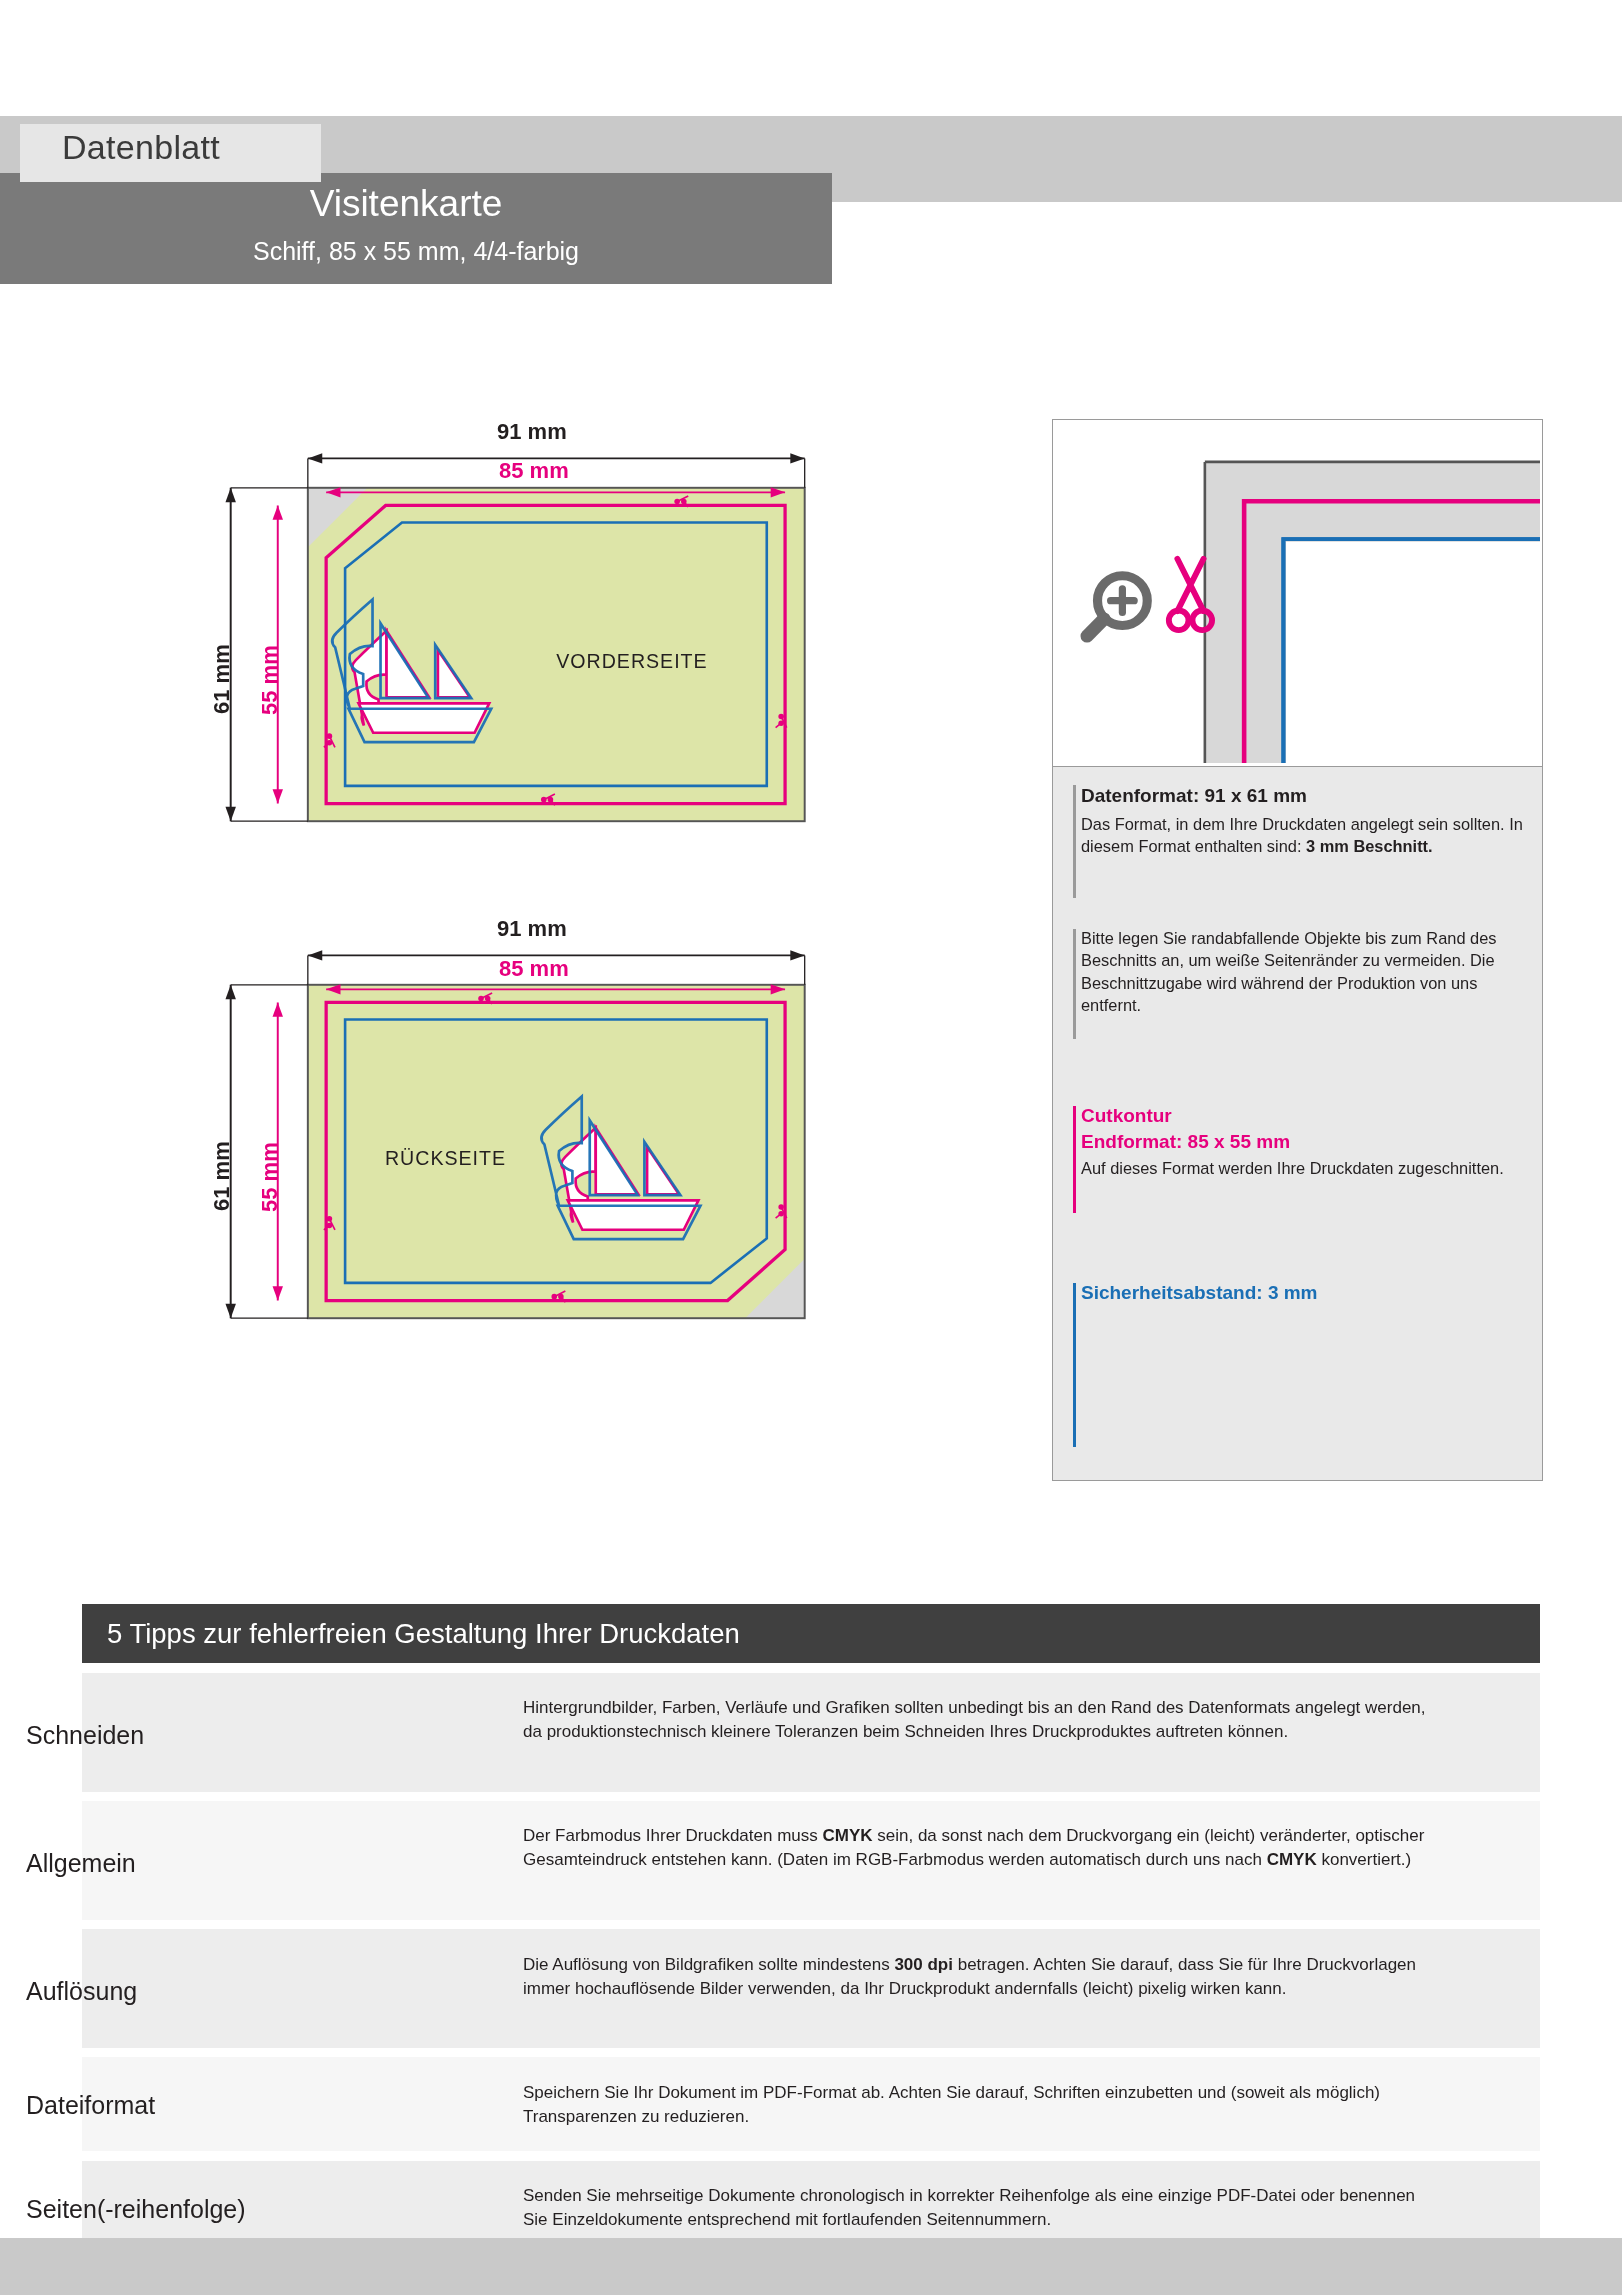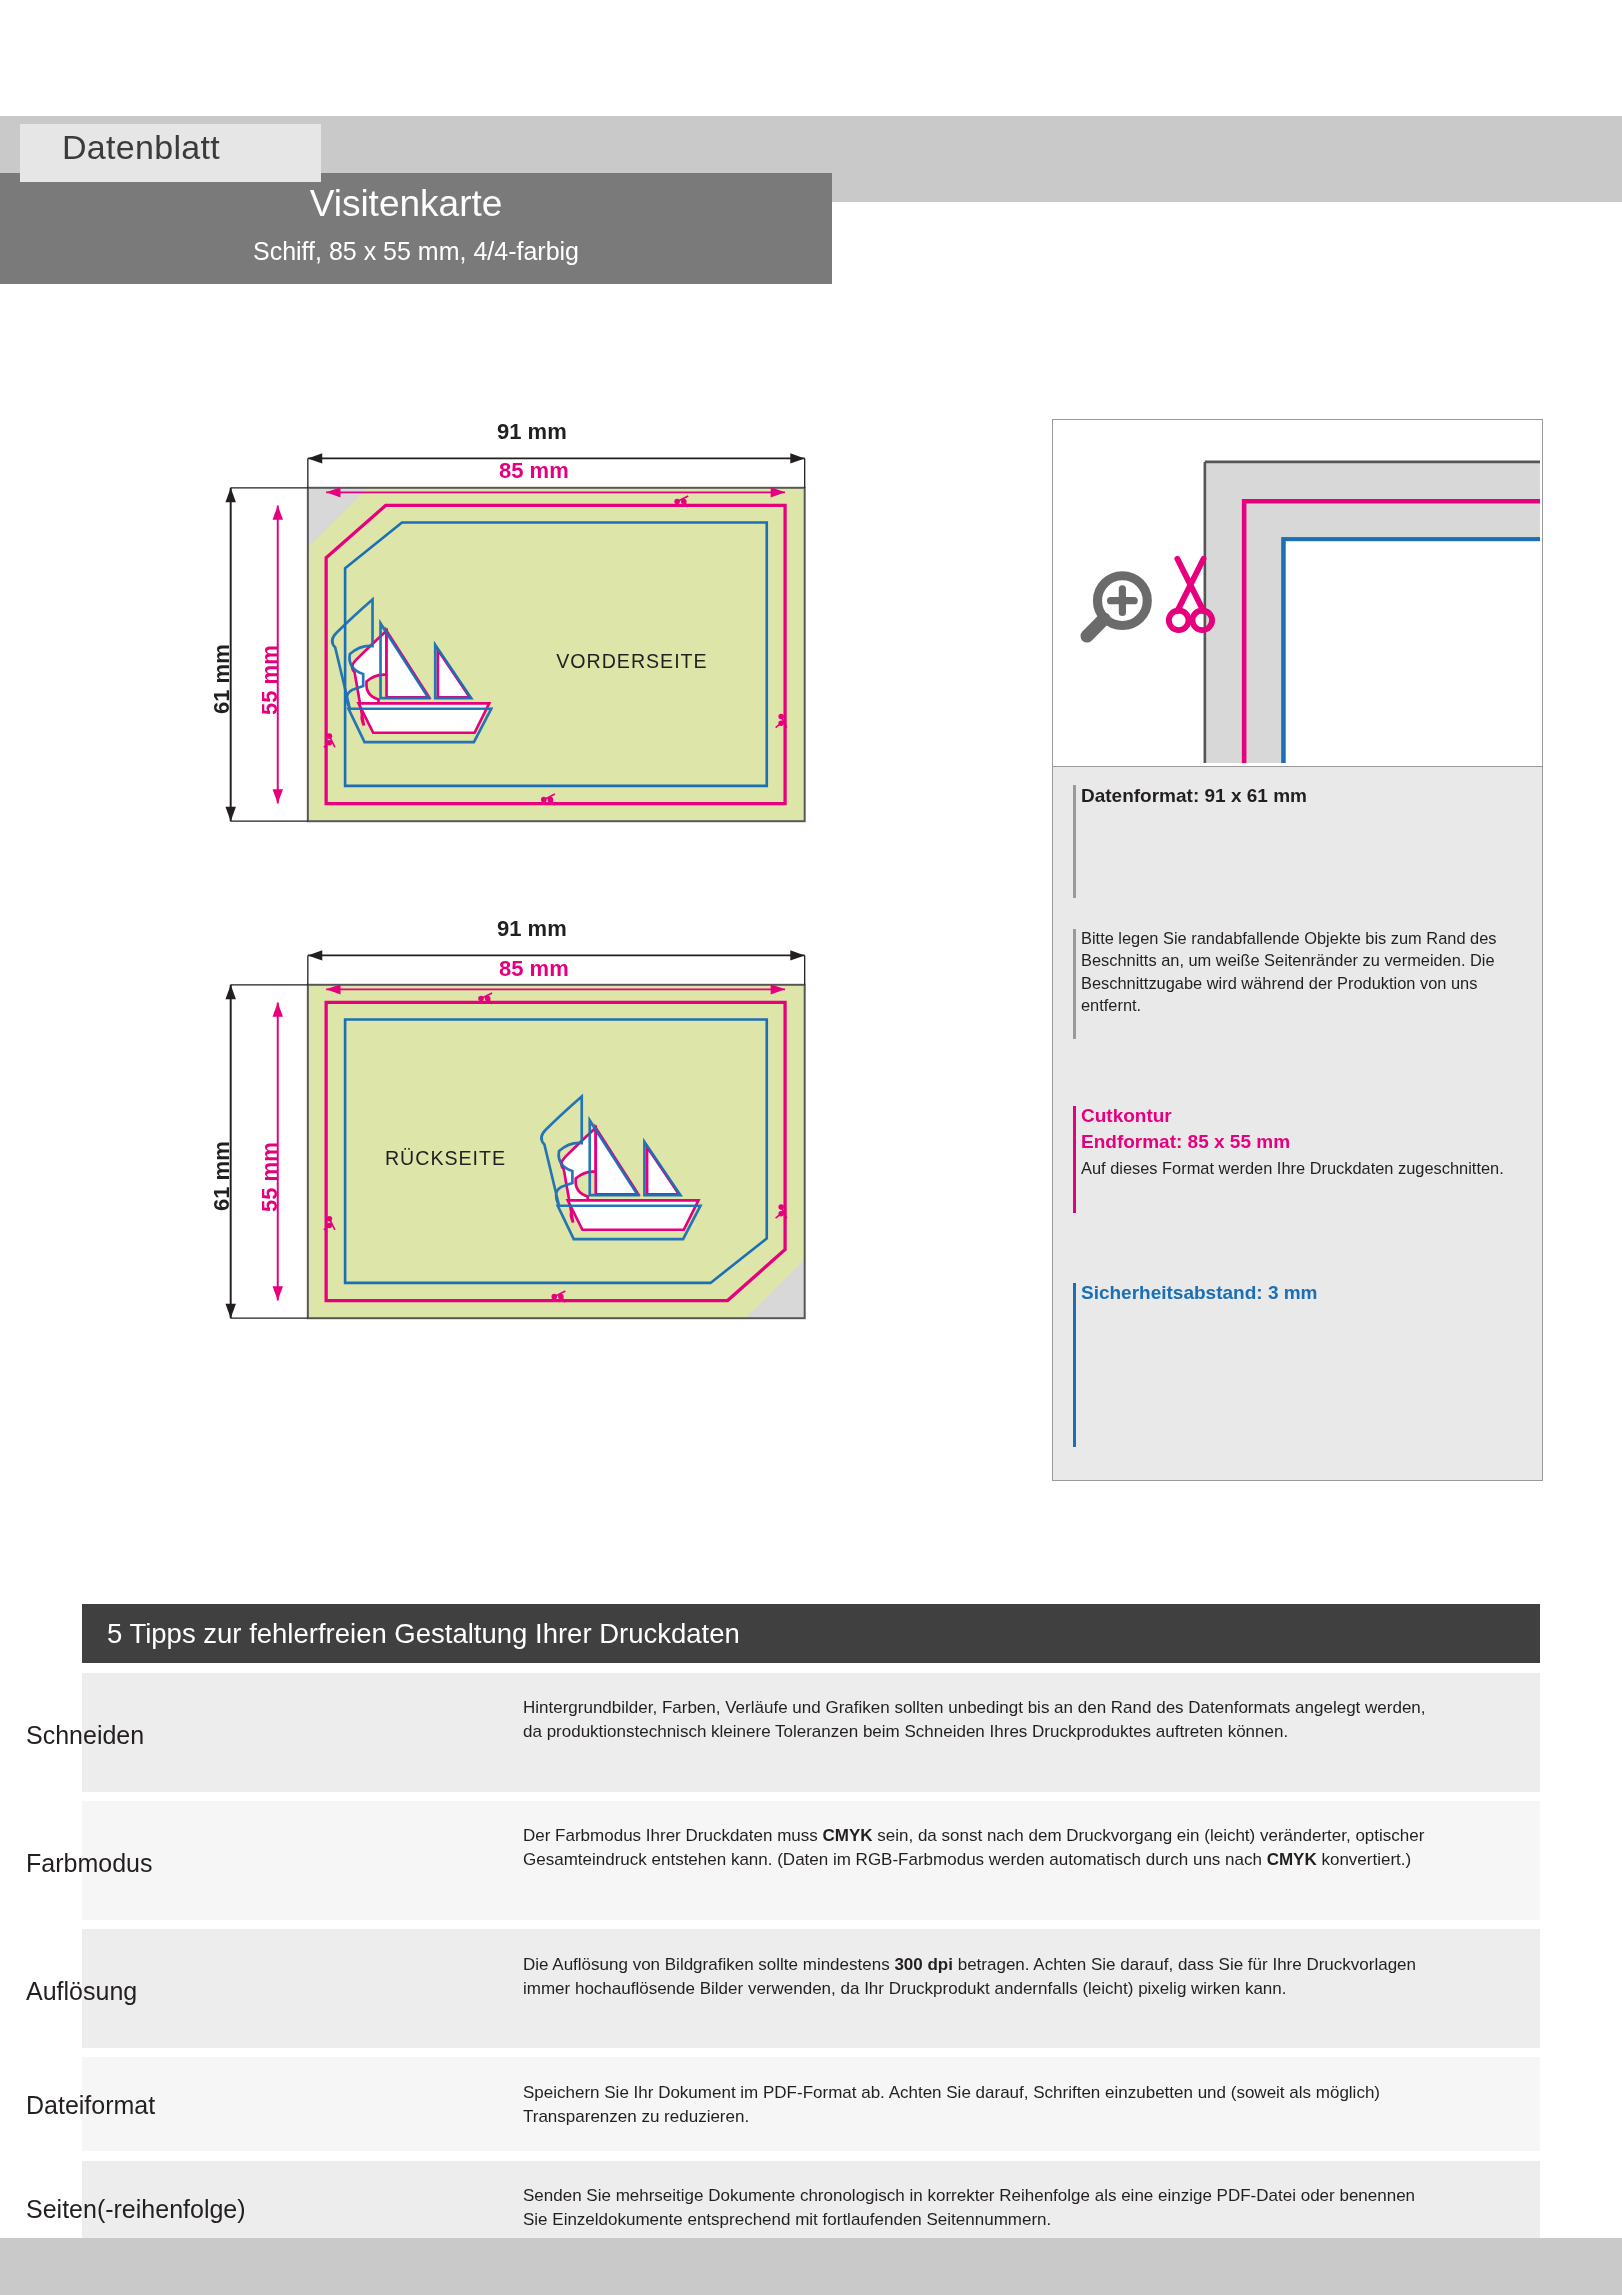--- a/index.html
+++ b/index.html
@@ -355,20 +355,23 @@
       <path d="M4 0 L44 80 M44 0 L4 80" stroke="#e6007e" stroke-width="9" fill="none" stroke-linecap="round"></path>
       <circle cx="6" cy="94" r="15" fill="none" stroke="#e6007e" stroke-width="9"></circle>
       <circle cx="42" cy="94" r="15" fill="none" stroke="#e6007e" stroke-width="9"></circle>
     </g>
   </svg>
 </div>
 
 <div class="bar-grey" style="left:1073px; top:785px; height:113px;"></div>
 <div class="info-text" style="top:783px;">
   <div class="info-head h-black">Datenformat: 91 x 61 mm</div>
+  <div style="margin-top:3.9px;">
+    <span>Das Format, in dem Ihre Druckdaten angelegt sein sollten. In diesem Format enthalten sind: </span><b>3 mm Beschnitt.</b>
+  </div>
 </div>
 
 <div class="bar-grey" style="left:1073px; top:929px; height:110px;"></div>
 <div class="info-text" style="top:927px;">Bitte legen Sie randabfallende Objekte bis zum Rand des Beschnitts an, um weiße Seitenränder zu vermeiden. Die Beschnittzugabe wird während der Produktion von uns entfernt.</div>
 
 <div class="bar-pink" style="left:1073px; top:1106px; height:107px;"></div>
 <div class="info-text" style="top:1103px;">
   <div class="info-head h-pink">Cutkontur</div>
   <div class="info-head h-pink">Endformat: 85 x 55 mm</div>
   <div style="margin-top:2.6px;">Auf dieses Format werden Ihre Druckdaten zugeschnitten.</div>
@@ -381,21 +384,21 @@
 
 <div class="tips-head">
   <span>5 Tipps zur fehlerfreien Gestaltung Ihrer Druckdaten</span>
 </div>
 
 <div class="tips-row" style="top:1673px; height:119px;"></div>
 <div class="tips-term" style="top:1721px;">Schneiden</div>
 <div class="tips-body" style="top:1696px;">Hintergrundbilder, Farben, Verläufe und Grafiken sollten unbedingt bis an den Rand des Datenformats angelegt werden, da produktionstechnisch kleinere Toleranzen beim Schneiden Ihres Druckproduktes auftreten können.</div>
 
 <div class="tips-row alt" style="top:1801px; height:119px;"></div>
-<div class="tips-term" style="top:1849px;">Farbmodus</div>
+<div class="tips-term" style="top:1849px;">Allgemein</div>
 <div class="tips-body" style="top:1824px;">
   <span>Der Farbmodus Ihrer Druckdaten muss </span><b>CMYK</b><span> sein, da sonst nach dem Druckvorgang ein (leicht) veränderter, optischer Gesamteindruck entstehen kann. (Daten im RGB-Farbmodus werden automatisch durch uns nach </span><b>CMYK</b><span> konvertiert.)</span>
 </div>
 
 <div class="tips-row" style="top:1929px; height:119px;"></div>
 <div class="tips-term" style="top:1977px;">Auflösung</div>
 <div class="tips-body" style="top:1953px;">
   <span>Die Auflösung von Bildgrafiken sollte mindestens </span><b>300 dpi</b><span> betragen. Achten Sie darauf, dass Sie für Ihre Druckvorlagen immer hochauflösende Bilder verwenden, da Ihr Druckprodukt andernfalls (leicht) pixelig wirken kann.</span>
 </div>
 

